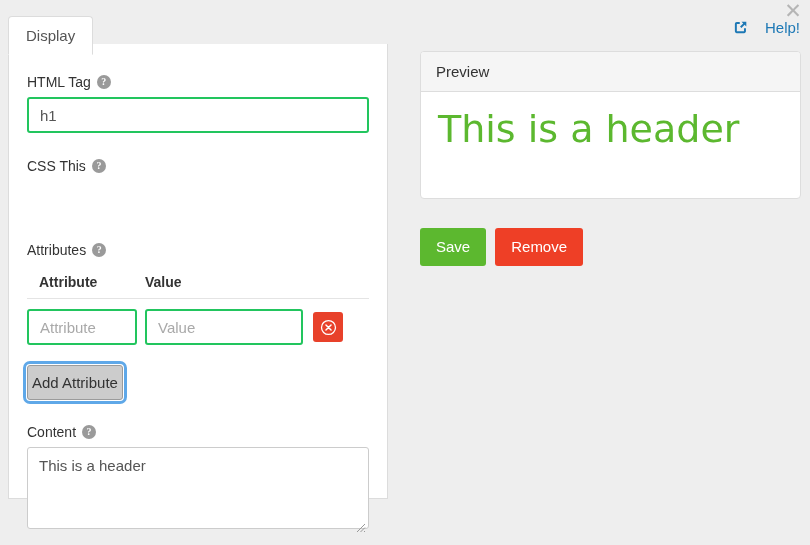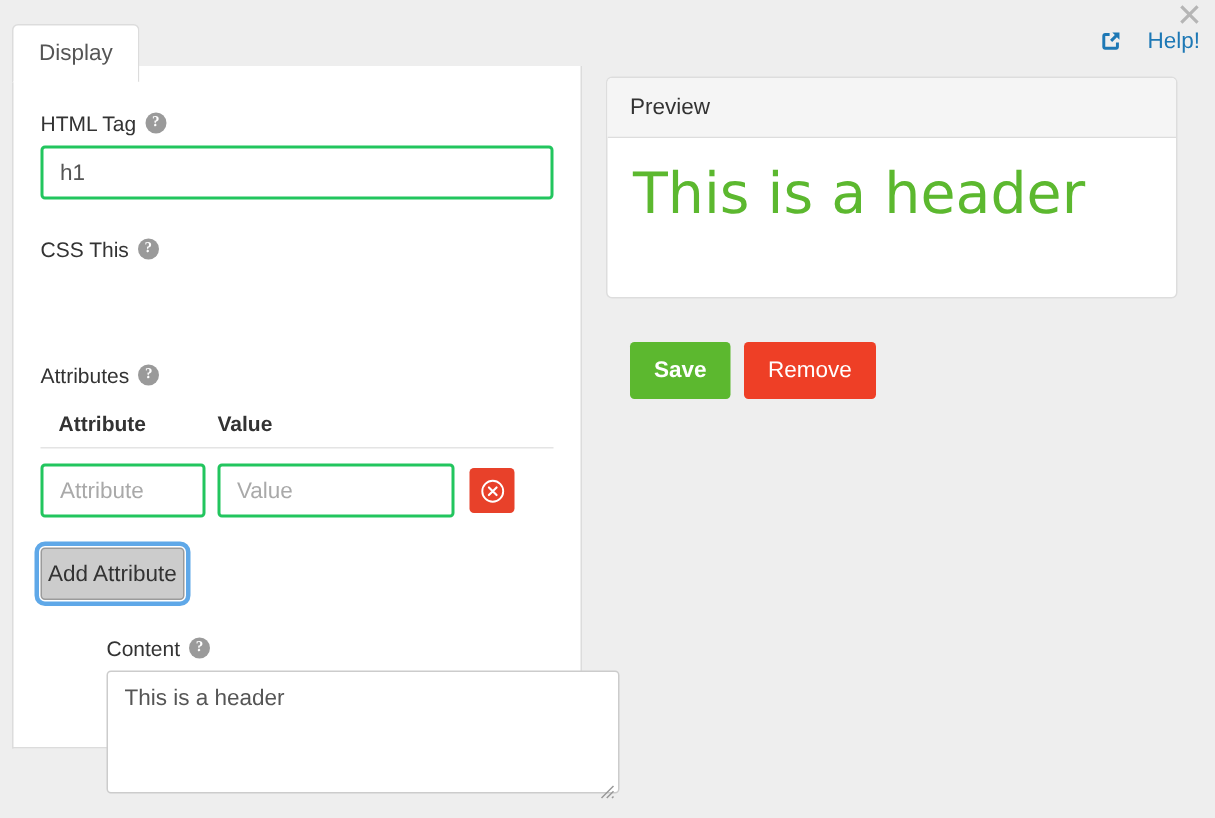--- a/index.html
+++ b/index.html
@@ -121,21 +121,21 @@
     font-family: "Liberation Sans", sans-serif;
     outline: none;
   }
   .text-input::placeholder { color: #a9a9a9; }
 
   .group { position: absolute; left: 18px; width: 342px; }
 
   #g-htmltag { top: 30px; }
   #g-cssclass { top: 114px; }
   #g-attrs    { top: 198px; }
-  #g-content  { top: 380px; margin-left: 44px; }
+  #g-content  { top: 380px; }
 
   
   .attr-head {
     display: flex;
     font-size: 14px;
     font-weight: bold;
     color: #333333;
     padding: 9px 0 8px 0;
     border-bottom: 1px solid #e4e4e4;
   }
@@ -200,21 +200,21 @@
     right: 3px;
     bottom: 3px;
     width: 11px;
     height: 11px;
     pointer-events: none;
   }
 
   
   .preview-panel {
     position: absolute;
-    left: 404px;
+    left: 420px;
     top: 51px;
     width: 381px;
     background: #ffffff;
     border: 1px solid #dddddd;
     border-radius: 4px;
     box-sizing: border-box;
   }
   .preview-head {
     background: #f5f5f5;
     border-bottom: 1px solid #dddddd;
@@ -246,21 +246,21 @@
   .btn {
     border: none;
     border-radius: 3px;
     color: #ffffff;
     font-size: 15px;
     font-family: "Liberation Sans", sans-serif;
     padding: 10px 16px;
     cursor: pointer;
     line-height: 18px;
   }
-  .btn-save   { background: #5cb82f; font-weight: bold; }
+  .btn-save   { background: #5cb82f; }
   .btn-remove { background: #ee3f26; }
 </style>
 </head>
 <body>
 
 <div id="root">
 
   <div class="close-btn">✕</div>
 
   <a class="help-link">

